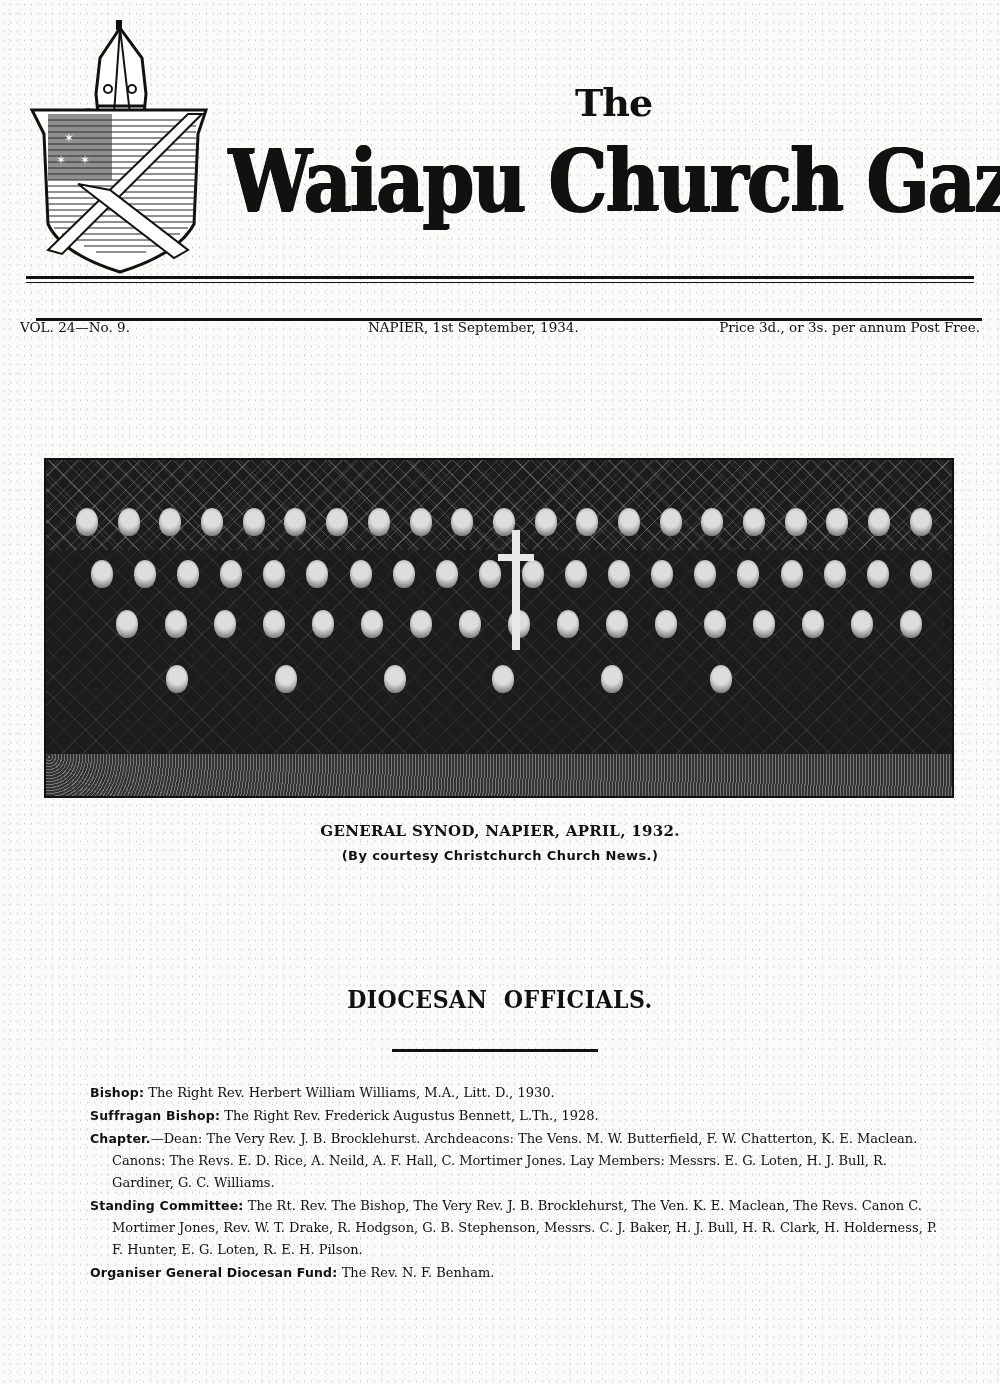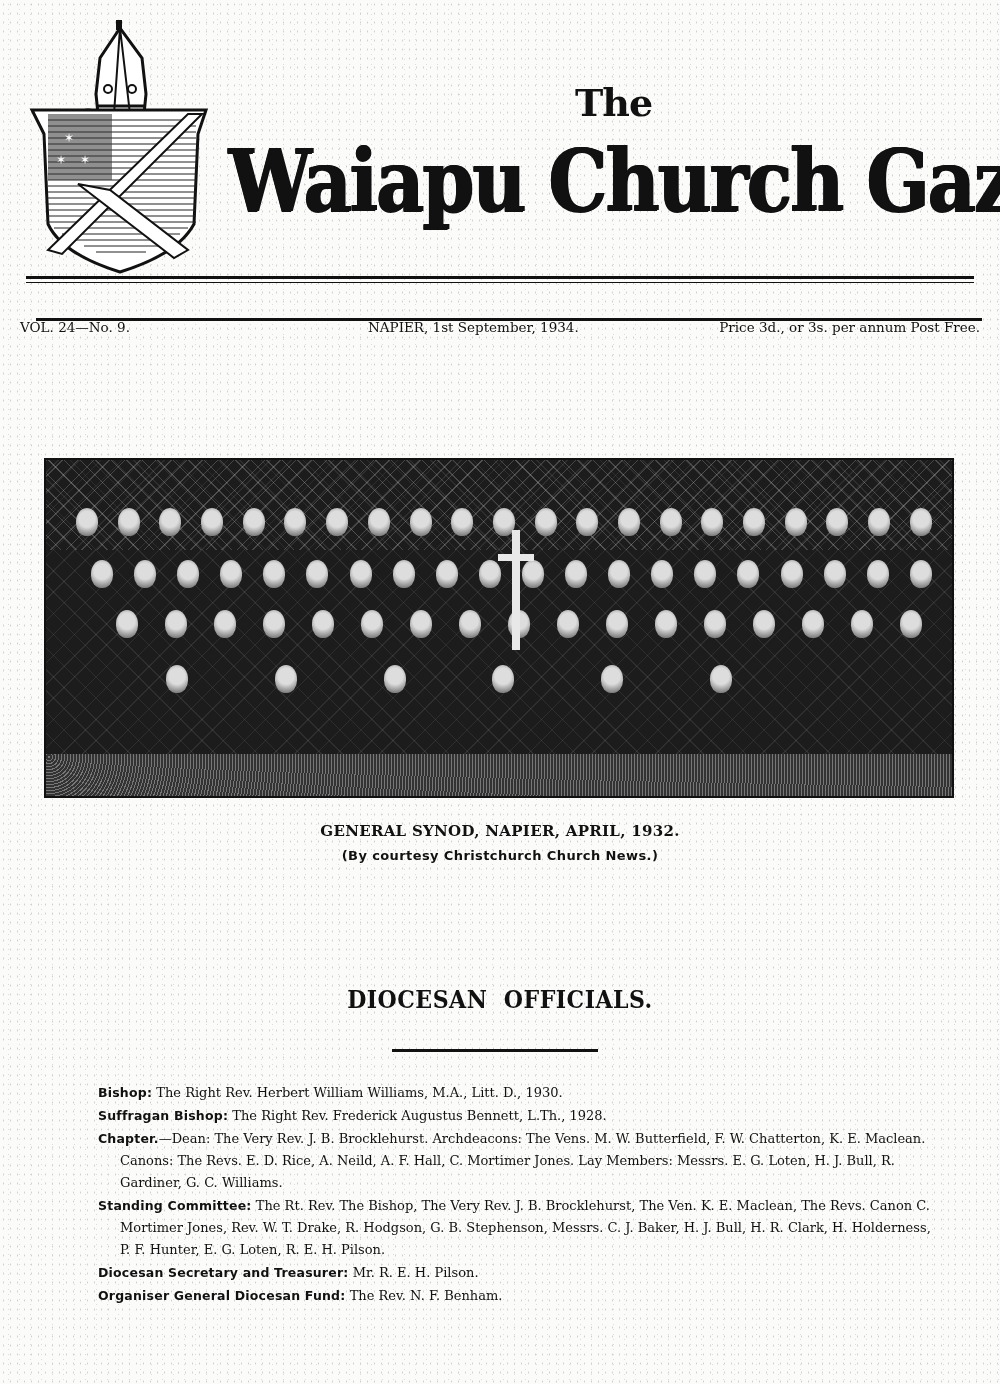--- a/index.html
+++ b/index.html
@@ -73,21 +73,21 @@
     .section-title {
       position: absolute; left: 0; right: 0; top: 985px; text-align: center;
       font-family: "DejaVu Serif", serif; font-weight: 900; font-size: 24px; letter-spacing: 0.5px;
       transform: scaleX(0.92);
     }
     .section-title .gap { display: inline-block; width: 18px; }
     .officials {
       position: absolute; left: 82px; top: 1082px; width: 860px;
       font-size: 13.2px; line-height: 22px;
     }
-    .entry { margin: 0 0 1px 16px; padding-left: 22px; text-indent: -22px; }
+    .entry { margin: 0 0 1px 8px; padding-left: 22px; text-indent: -22px; }
     .label {
       font-family: "DejaVu Sans", sans-serif; font-weight: bold; font-size: 12.5px; letter-spacing: 0.2px;
     }
     .value { font-family: "DejaVu Serif", serif; font-size: 13px; }
   </style>
 </head>
 <body>
 
 <div class="speckle"></div>
 
@@ -224,20 +224,16 @@
     <span class="value">The Right Rev. Frederick Augustus Bennett, L.Th., 1928.</span>
   </p>
   <p class="entry">
     <span class="label">Chapter.</span><span class="value">—Dean: The Very Rev. J. B. Brocklehurst.  Archdeacons: The Vens. M. W. Butterfield, F. W. Chatterton, K. E. Maclean.  Canons: The Revs. E. D. Rice, A. Neild, A. F. Hall, C. Mortimer Jones.  Lay Members: Messrs. E. G. Loten, H. J. Bull, R. Gardiner, G. C. Williams.</span>
   </p>
   <p class="entry">
     <span class="label">Standing Committee:</span>
     <span class="value">The Rt. Rev. The Bishop, The Very Rev. J. B. Brocklehurst, The Ven. K. E. Maclean, The Revs. Canon C. Mortimer Jones, Rev. W. T. Drake, R. Hodgson, G. B. Stephenson, Messrs. C. J. Baker, H. J. Bull, H. R. Clark, H. Holderness, P. F. Hunter, E. G. Loten, R. E. H. Pilson.</span>
   </p>
   <p class="entry">
-    <span class="label">Diocesan Secretary and Treasurer:</span>
-    <span class="value">Mr. R. E. H. Pilson.</span>
-  </p>
-  <p class="entry">
     <span class="label">Organiser General Diocesan Fund:</span>
     <span class="value">The Rev. N. F. Benham.</span>
   </p>
 </div>
 
 </body></html>

